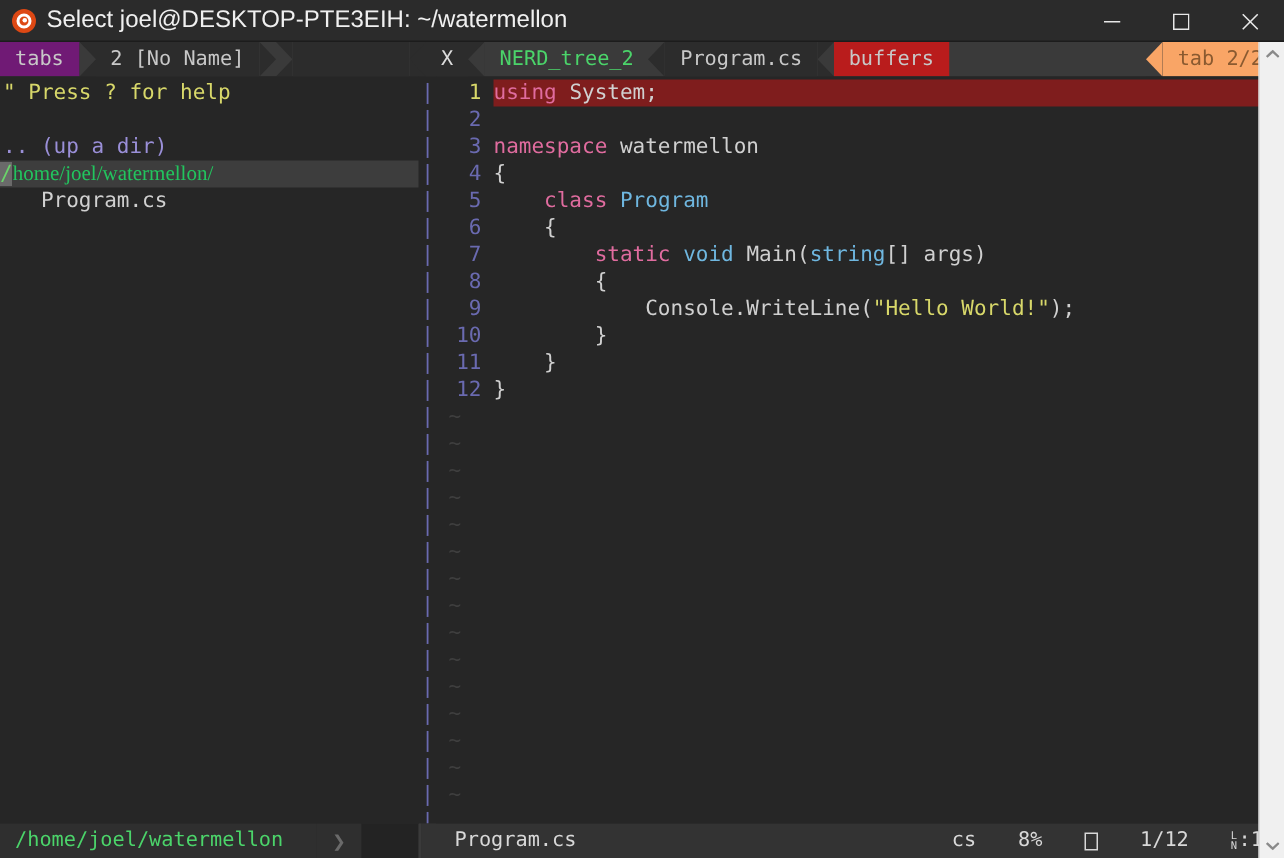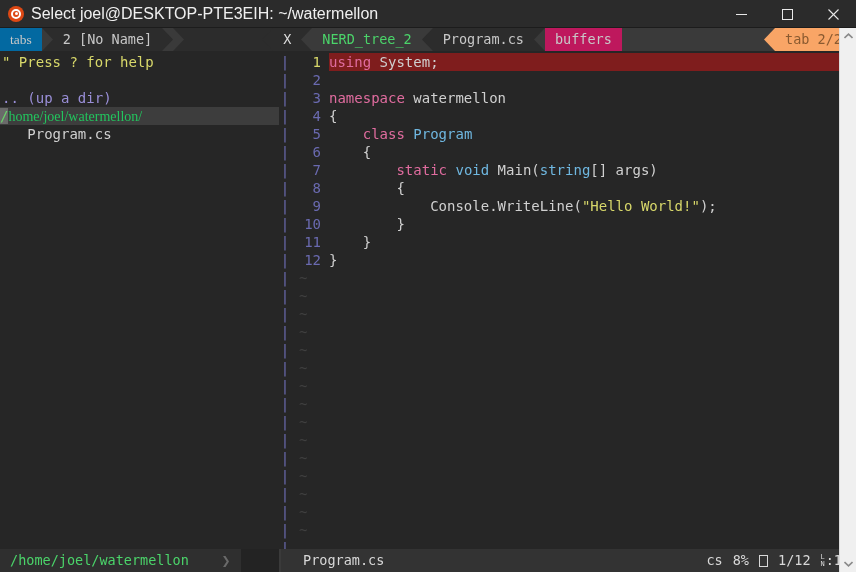--- a/index.html
+++ b/index.html
@@ -113,21 +113,21 @@
     font-size: 13.5px; white-space: nowrap;
   }
   .sl-left {
     width: 211px; background: #2f2f2f; color: #4bd46a;
     line-height: 23px; padding-left: 10px; flex: none;
   }
   .sl-chev { width: 30px; flex: none; display: flex; align-items: center; justify-content: center; color: #6a6a6a; font-size: 15px; background: #2f2f2f;}
   .sl-gap { width: 38px; flex: none; background: #232323; }
   .sl-tick { width: 2px; flex:none; background: #3a3a3a; }
   .sl-file { background: #333333; color: #d8d8d8; line-height: 23px; padding-left: 22px; flex: 1; }
-  .sl-right { background: #333333; color: #d8d8d8; line-height: 23px; padding-right: 14px; display: flex; gap: 10px; align-items: center; }
+  .sl-right { background: #333333; color: #d8d8d8; line-height: 23px; padding-right: 14px; display: flex; gap: 28px; align-items: center; }
   .sl-box { display:inline-block; width: 9px; height: 12px; border: 1px solid #d8d8d8; position: relative; vertical-align: -2px;}
   .sl-box::after{content:"";position:absolute;left:0;top:0;right:0;bottom:0;}
   .sl-ln { display: inline-flex; align-items: center; gap: 1px; }
   .sl-ln-stack { display:inline-flex; flex-direction: column; font-size: 7px; line-height: 7px; }
 
   
   #scrollbar {
     position: absolute; right: 0; top: 28px; width: 17px; height: 544px;
     background: #f0f0f0; display: flex; flex-direction: column;
     justify-content: space-between; align-items: center; border-left: 1px solid #dcdcdc;
@@ -158,21 +158,21 @@
       <div class="winbtn close">
         <svg width="11" height="11" viewBox="0 0 11 11">
             <line x1="0.5" y1="0.5" x2="10.5" y2="10.5" stroke="currentColor" stroke-width="1.1"></line>
             <line x1="10.5" y1="0.5" x2="0.5" y2="10.5" stroke="currentColor" stroke-width="1.1"></line>
           </svg>
       </div>
     </div>
   </div>
 
   <div id="tabline">
-      <span class="tl-label c-grey" style="background: #0369a1; font-family: Liberation Serif, serif;">tabs</span>
+      <span class="tl-label c-grey" style="background: #701a75;">tabs</span>
       <span class="tl-sep-r">
         <svg width="11" height="23" viewBox="0 0 11 23" style="display:block">
           <rect width="11" height="23" fill="#2c2c2c"></rect>
           <path d="M0 0 L11 11.5 L0 23 Z" fill="#3a3a3a"></path>
         </svg>
       </span>
       <span class="tl-label c-grey" style="background: rgb(44, 44, 44);">2 [No Name]</span>
       <span class="tl-sep-r">
         <svg width="11" height="23" viewBox="0 0 11 23" style="display:block">
           <rect width="11" height="23" fill="#3a3a3a"></rect>
@@ -206,21 +206,21 @@
           <path d="M11 0 L0 11.5 L11 23 Z" fill="#2c2c2c"></path>
         </svg>
       </span>
       <span class="tl-label c-grey" style="background: rgb(44, 44, 44);">Program.cs</span>
       <span class="tl-sep-l">
         <svg width="11" height="23" viewBox="0 0 11 23" style="display:block">
           <rect width="11" height="23" fill="#2c2c2c"></rect>
           <path d="M11 0 L0 11.5 L11 23 Z" fill="#3a3a3a"></path>
         </svg>
       </span>
-      <span class="tl-label c-grey" style="background: #be185d;">buffers</span>
+      <span class="tl-label c-grey" style="background: #b91c1c;">buffers</span>
       <span style="flex: 1 1 0%; background: rgb(58, 58, 58); height: 23px;"></span>
       <span class="tl-sep-l">
         <svg width="11" height="23" viewBox="0 0 11 23" style="display:block">
           <rect width="11" height="23" fill="#3a3a3a"></rect>
           <path d="M11 0 L0 11.5 L11 23 Z" fill="#f9a566"></path>
         </svg>
       </span>
       <span class="tl-label c-orange-fg" style="background: rgb(249, 165, 102); padding-right: 14px;">tab 2/2</span>
     </div>
 

